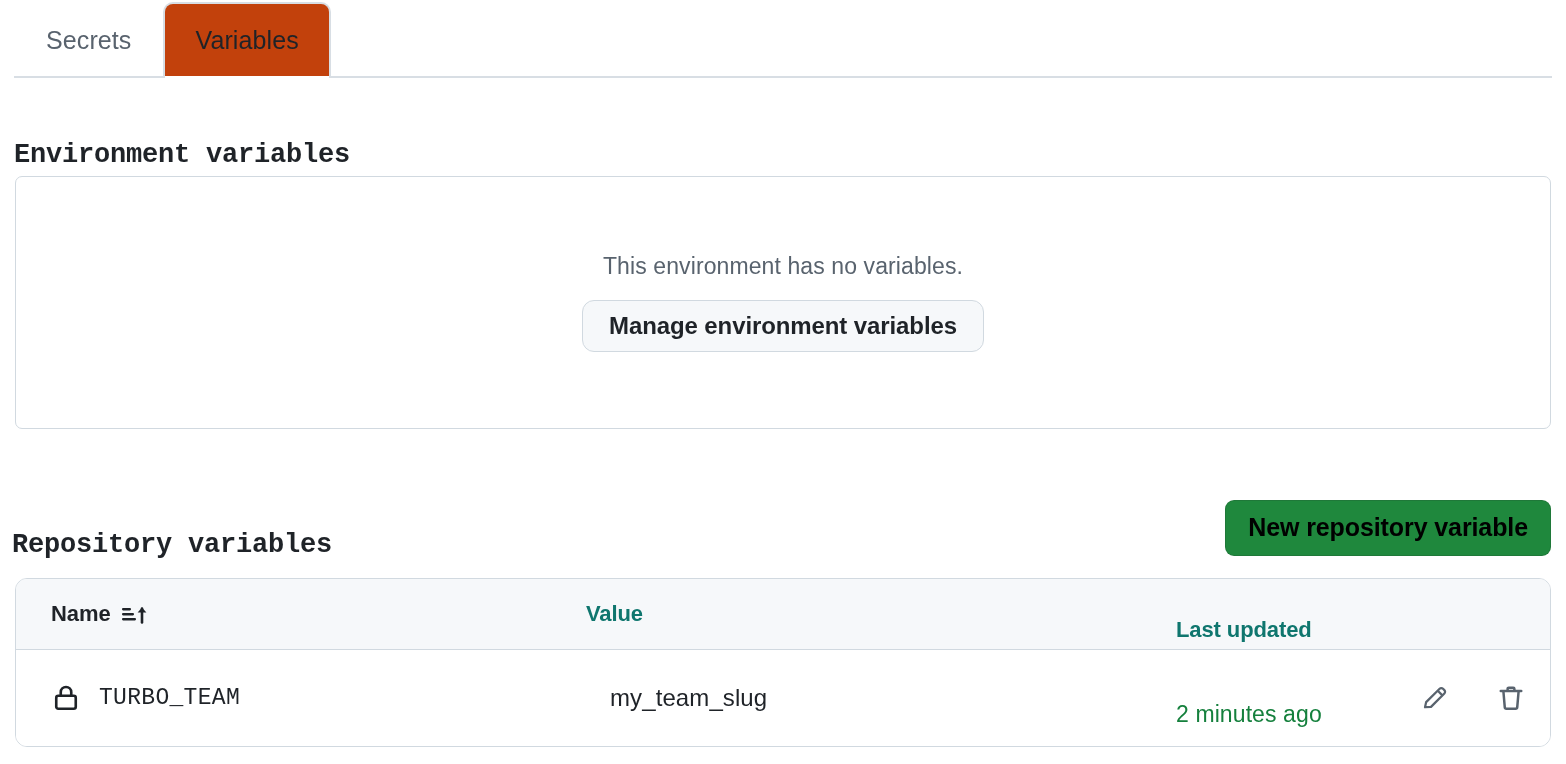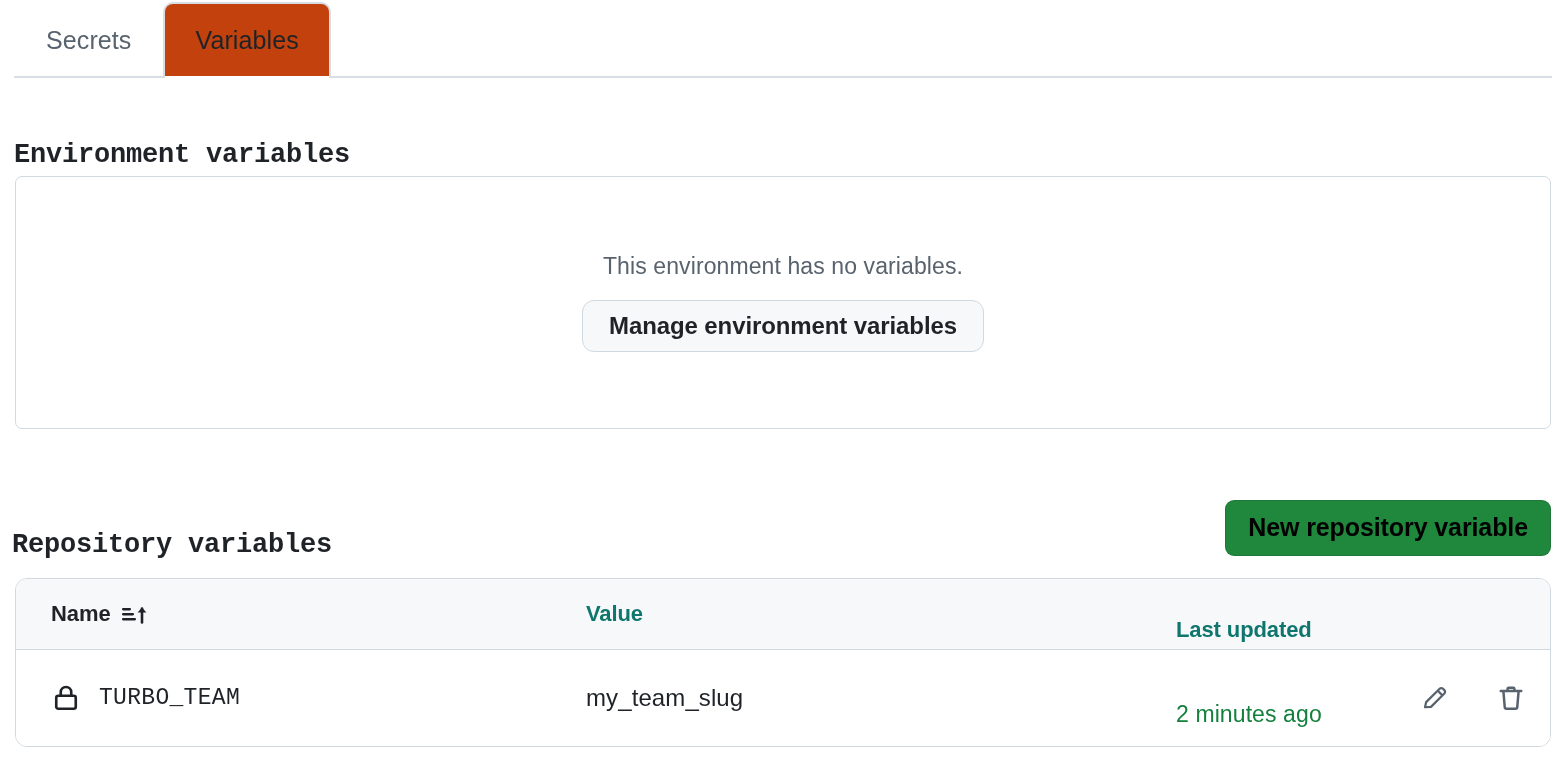--- a/index.html
+++ b/index.html
@@ -198,20 +198,21 @@
   .var-name {
     font-family: Liberation Mono, monospace;
     font-size: 23px;
     color: #1f2328;
     letter-spacing: 0.3px;
   }
   .var-value {
     font-size: 24px;
     color: #1f2328;
     letter-spacing: 0.1px;
+    margin-left: 24px;
   }
   .updated-text {
     font-size: 23px;
     color: #15803d;
     letter-spacing: 0.1px;
   }
   .icon-btn {
     display: inline-flex;
     align-items: center;
     justify-content: center;

